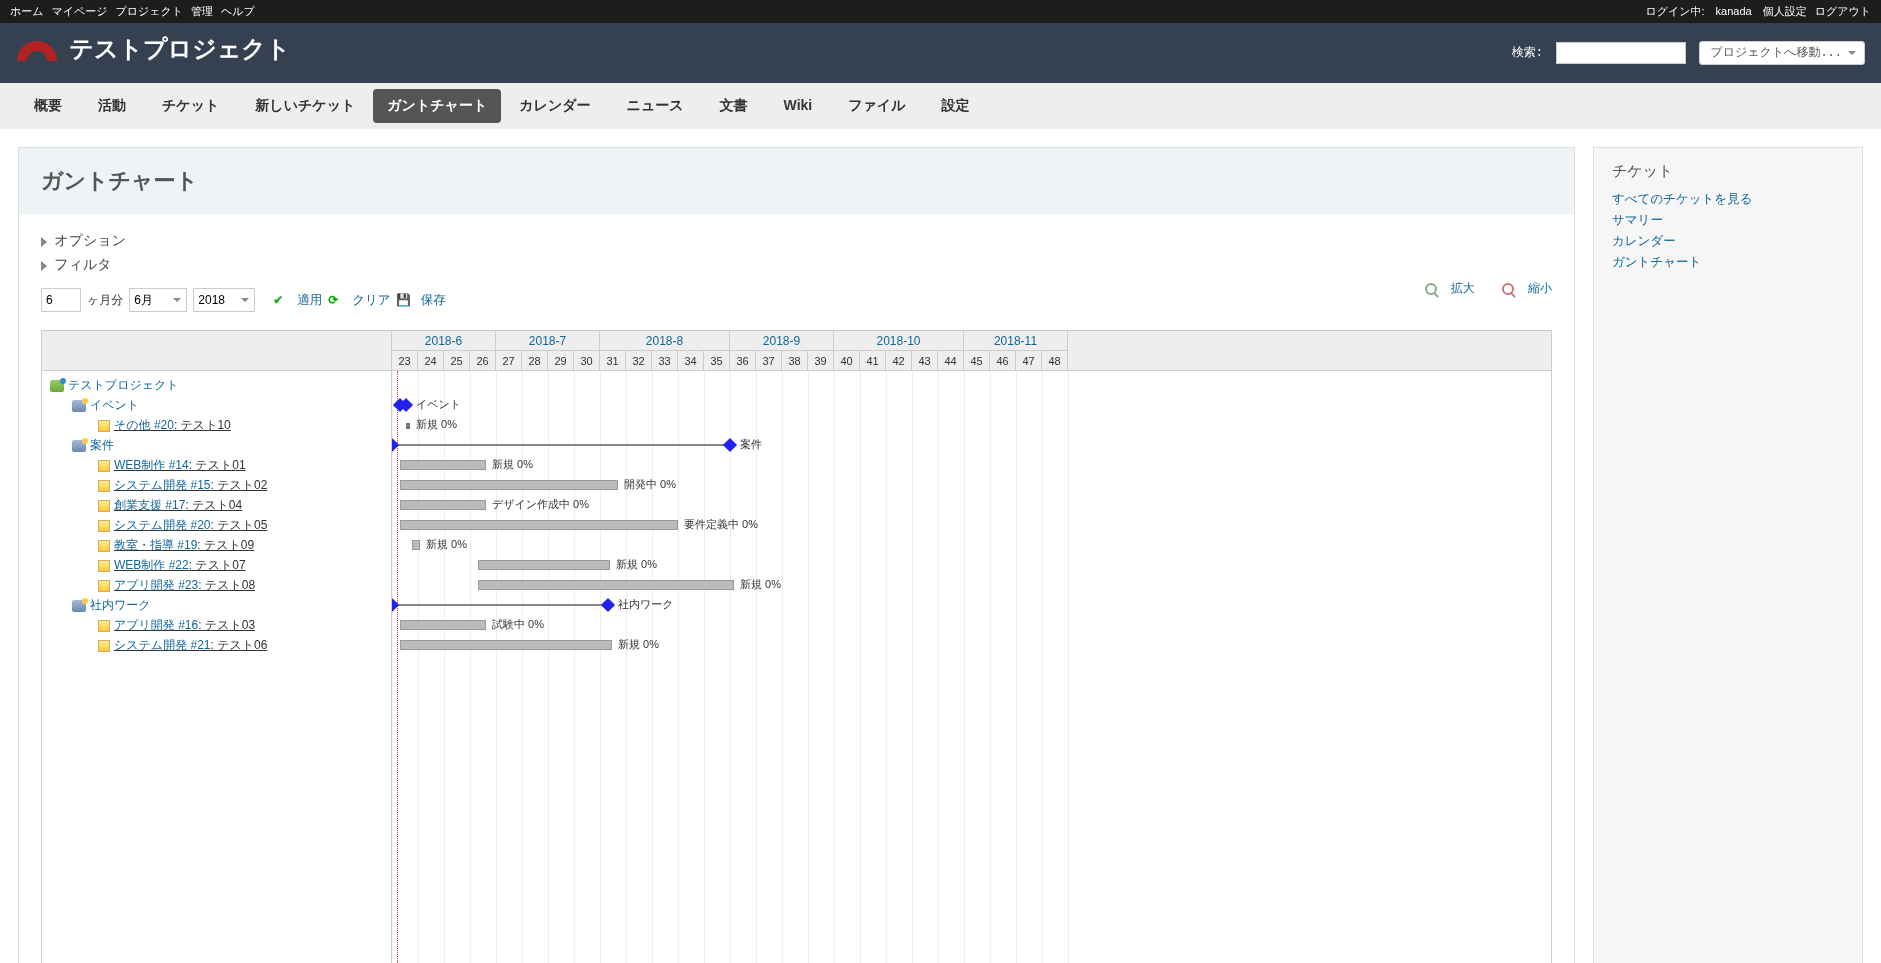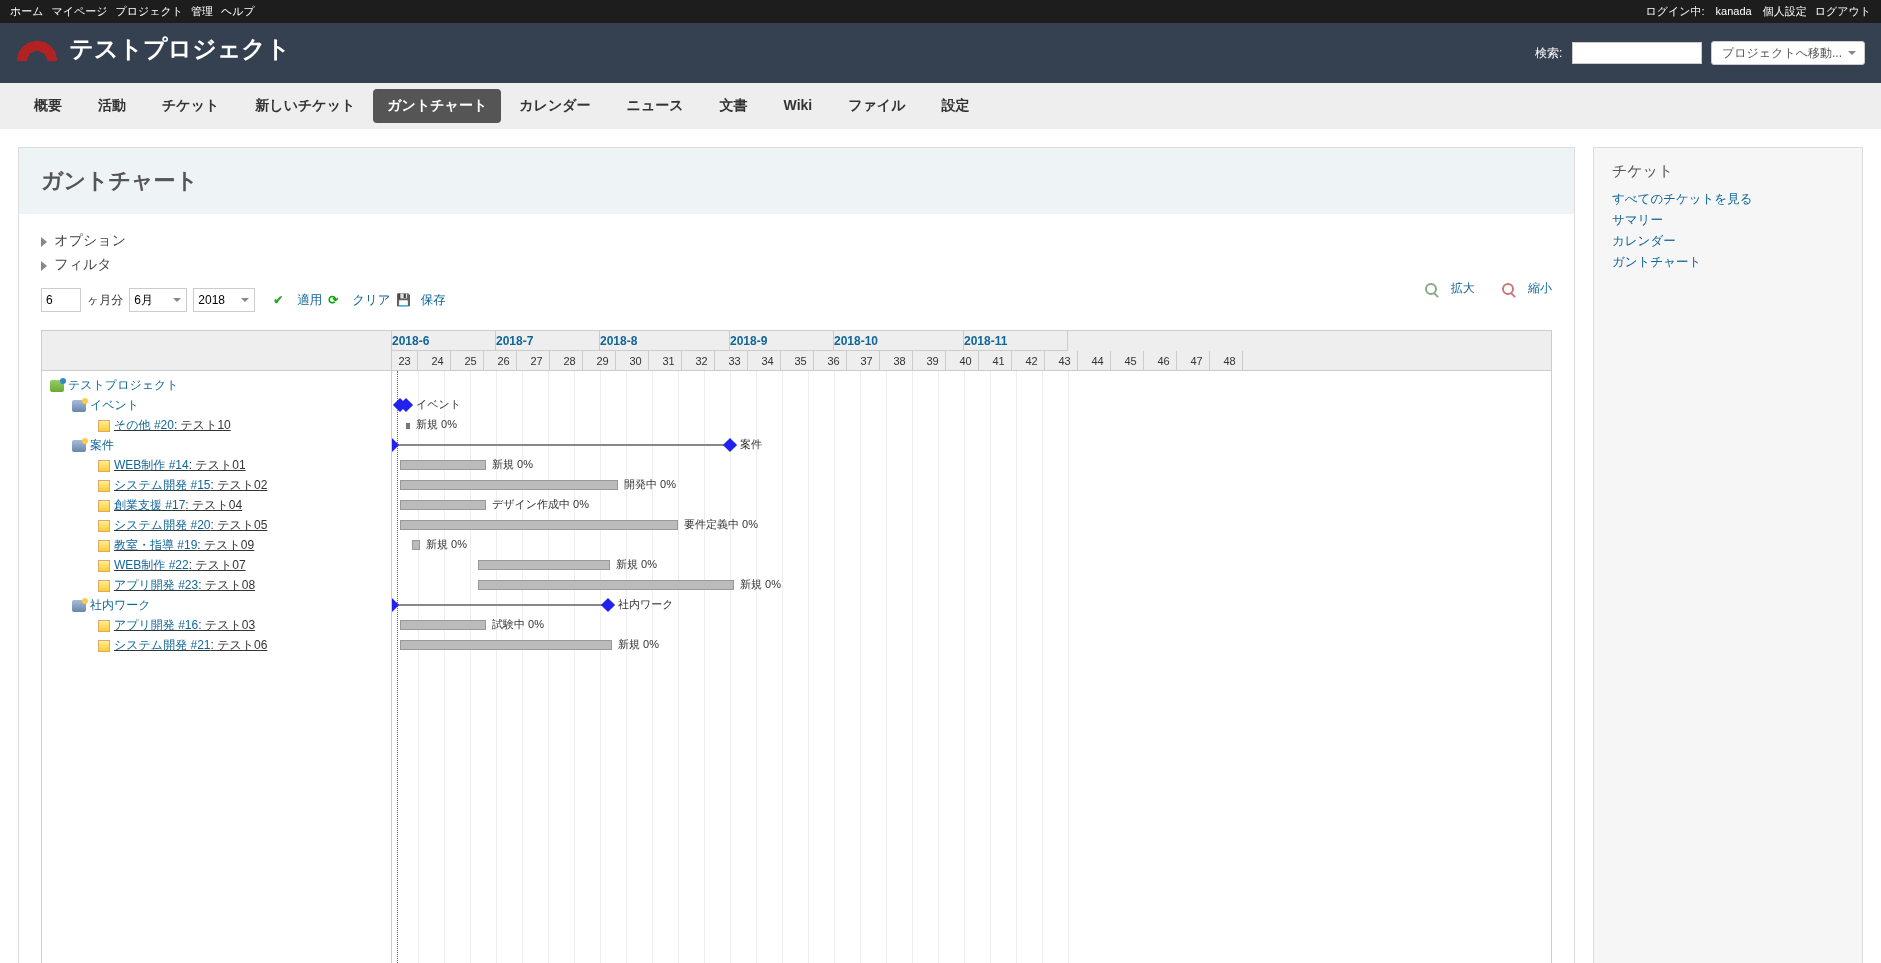--- a/index.html
+++ b/index.html
@@ -12,21 +12,21 @@
   #top-menu .right a { margin-right: 0; margin-left: 8px; }
 
   
   #header { background: #354050; color: #fff; min-height: 60px; padding: 10px 16px 6px 16px; position: relative; }
   #header .icon-gauge {
     display: inline-block; width: 42px; height: 24px; margin-right: 8px; vertical-align: middle;
     background: radial-gradient(circle at 50% 100%, transparent 10px, #b22222 10px, #b22222 20px, transparent 20px);
     border-radius: 24px 24px 0 0; position: relative;
   }
   #header h1 { font-size: 24px; font-weight: bold; display: inline; vertical-align: middle; }
-  #quick-search { position: absolute; right: 16px; top: 18px; color: #fff; font-size: 12px; }
+  #quick-search { position: absolute; right: 16px; top: 18px; color: #fff; font-size: 12px; font-family: Liberation Mono, monospace; }
   #quick-search label { margin-right: 6px; }
   #quick-search input[type=text] { width: 130px; height: 22px; background: #fff; border: 1px solid #ccc; }
   #project-jump {
     display: inline-block; margin-left: 6px; background: #fff; color: #555;
     border: 1px solid #ccc; border-radius: 3px; height: 24px; line-height: 22px; padding: 0 22px 0 10px;
     position: relative; min-width: 140px; font-size: 12px;
   }
   #project-jump::after { content: ""; position: absolute; right: 8px; top: 9px; border: 4px solid transparent; border-top-color: #888; }
 
   
@@ -91,22 +91,22 @@
   .g-line .suffix { color:#333; }
 
   .ico-proj { display:inline-block; width:14px; height:12px; background:linear-gradient(#9c6,#6a3); border-radius:2px; margin-right:4px; vertical-align:middle; position:relative; }
   .ico-proj::before{content:"";position:absolute;width:6px;height:6px;background:#38c;border-radius:50%;right:-2px;top:-2px;}
   .ico-ver { display:inline-block; width:14px; height:12px; background:linear-gradient(#abd,#68a); border-radius:2px; margin-right:4px; vertical-align:middle; position:relative;}
   .ico-ver::before{content:"";position:absolute;width:6px;height:6px;background:#fc4;border-radius:50%;right:-2px;top:-2px;}
   .ico-iss { display:inline-block; width:12px; height:12px; background:linear-gradient(#fe9,#fc3); border:1px solid #da6; margin-right:4px; vertical-align:middle;}
 
   .gantt-chart { flex:1; position:relative; overflow:hidden; }
   .g-months { display:flex; height:20px; background:#eee; }
-  .g-months div { border-right:1px solid #ccc; border-bottom:1px solid #ccc; text-align:left; color:#169; font-size:12px; line-height:20px;font-weight:bold; }
-  .g-weeks { display:flex; height:20px; background:#eee; border-bottom:1px solid #ccc;gap:7px; }
+  .g-months div { border-right:1px solid #ccc; border-bottom:1px solid #ccc; text-align:center; color:#169; font-size:12px; line-height:20px; }
+  .g-weeks { display:flex; height:20px; background:#eee; border-bottom:1px solid #ccc; }
   .g-weeks div { width:26px; border-right:1px solid #ccc; text-align:center; font-size:11px; line-height:20px; color:#333; }
 
   .g-body { position:relative; padding-top:4px; height: 640px; }
   .g-grid-col { position:absolute; top:0; bottom:0; border-right:1px solid #eee; }
   .g-today { position:absolute; top:0; bottom:0; width:0; border-left:1px dotted #d33; }
 
   .g-row { position:relative; height:20px; }
   .g-bar { position:absolute; top:5px; height:10px; background:#bbb; border:1px solid #999; }
   .g-thin { position:absolute; top:9px; height:2px; background:#888; }
   .g-dm { position:absolute; top:5px; width:10px; height:10px; background:#22e; transform:rotate(45deg); }

